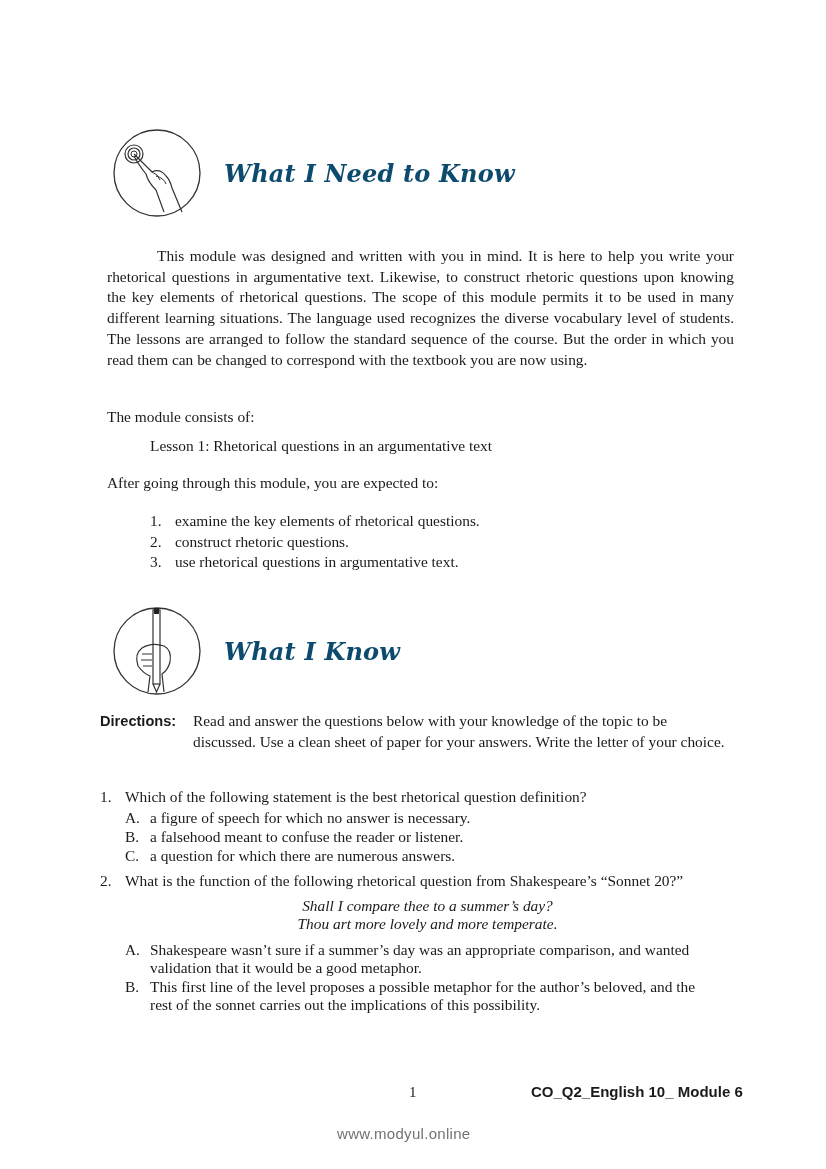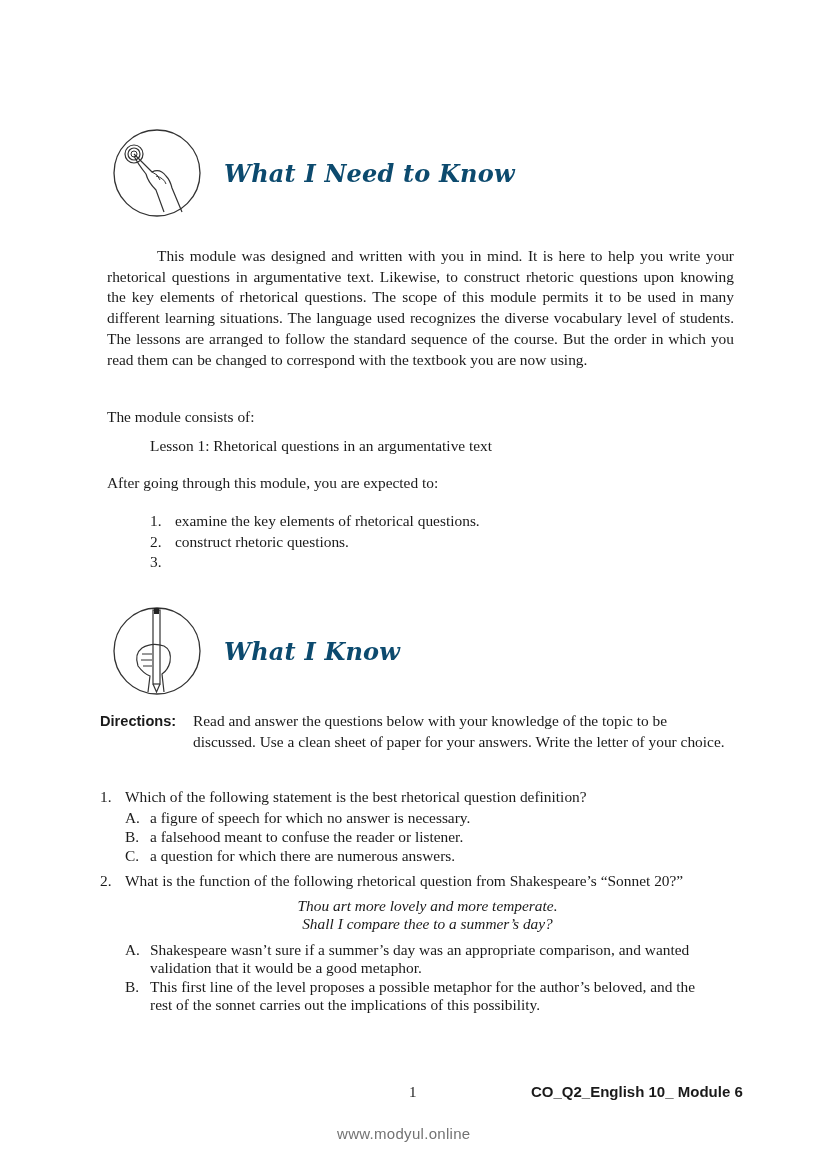--- a/index.html
+++ b/index.html
@@ -72,20 +72,21 @@
     <li>
         <span class="num">1.</span>
         <span>examine the key elements of rhetorical questions.</span>
       </li>
     <li>
         <span class="num">2.</span>
         <span>construct rhetoric questions.</span>
       </li>
     <li>
         <span class="num">3.</span>
+        <span>use rhetorical questions in argumentative text.</span>
       </li>
   </ul>
 
   <div class="section-head" style="top:606px;">
     <svg class="icon-circle" viewBox="0 0 90 90">
       <circle cx="45" cy="45" r="43" fill="none" stroke="#333" stroke-width="1.3"></circle>
       <rect x="41" y="4" width="7" height="74" fill="none" stroke="#333" stroke-width="1.2"></rect>
       <path d="M41 78 L44.5 86 L48 78" fill="none" stroke="#333" stroke-width="1.2"></path>
       <rect x="42" y="2" width="5" height="6" fill="#222"></rect>
       <path d="M30 42 Q40 36 52 40 Q60 44 58 56 Q56 64 50 68 L52 86 M30 42 Q22 48 26 60 Q32 68 38 70 L36 86" fill="none" stroke="#333" stroke-width="1.2"></path>
@@ -117,22 +118,22 @@
       <span class="choice-text">a question for which there are numerous answers.</span>
     </div>
   </div>
 
   <div class="question text" style="top:872px; line-height:18.5px;">
     <div class="q-row">
       <span class="q-num">2.</span>
       <span class="q-body" style="padding-right:10px;">What is the function of the following rhetorical question from Shakespeare’s “Sonnet 20?”</span>
     </div>
     <div class="quote" style="margin-top:6px;">
+      <div>Shall I compare thee to a summer’s day?</div>
       <div>Thou art more lovely and more temperate.</div>
-      <div>Shall I compare thee to a summer’s day?</div>
     </div>
     <div class="choice">
       <span class="choice-letter">A.</span>
       <span class="choice-text">Shakespeare wasn’t sure if a summer’s day was an appropriate comparison, and wanted validation that it would be a good metaphor.</span>
     </div>
     <div class="choice">
       <span class="choice-letter">B.</span>
       <span class="choice-text" style="padding-right:14px;">This first line of the level proposes a possible metaphor for the author’s beloved, and the rest of the sonnet carries out the implications of this possibility.</span>
     </div>
   </div>

